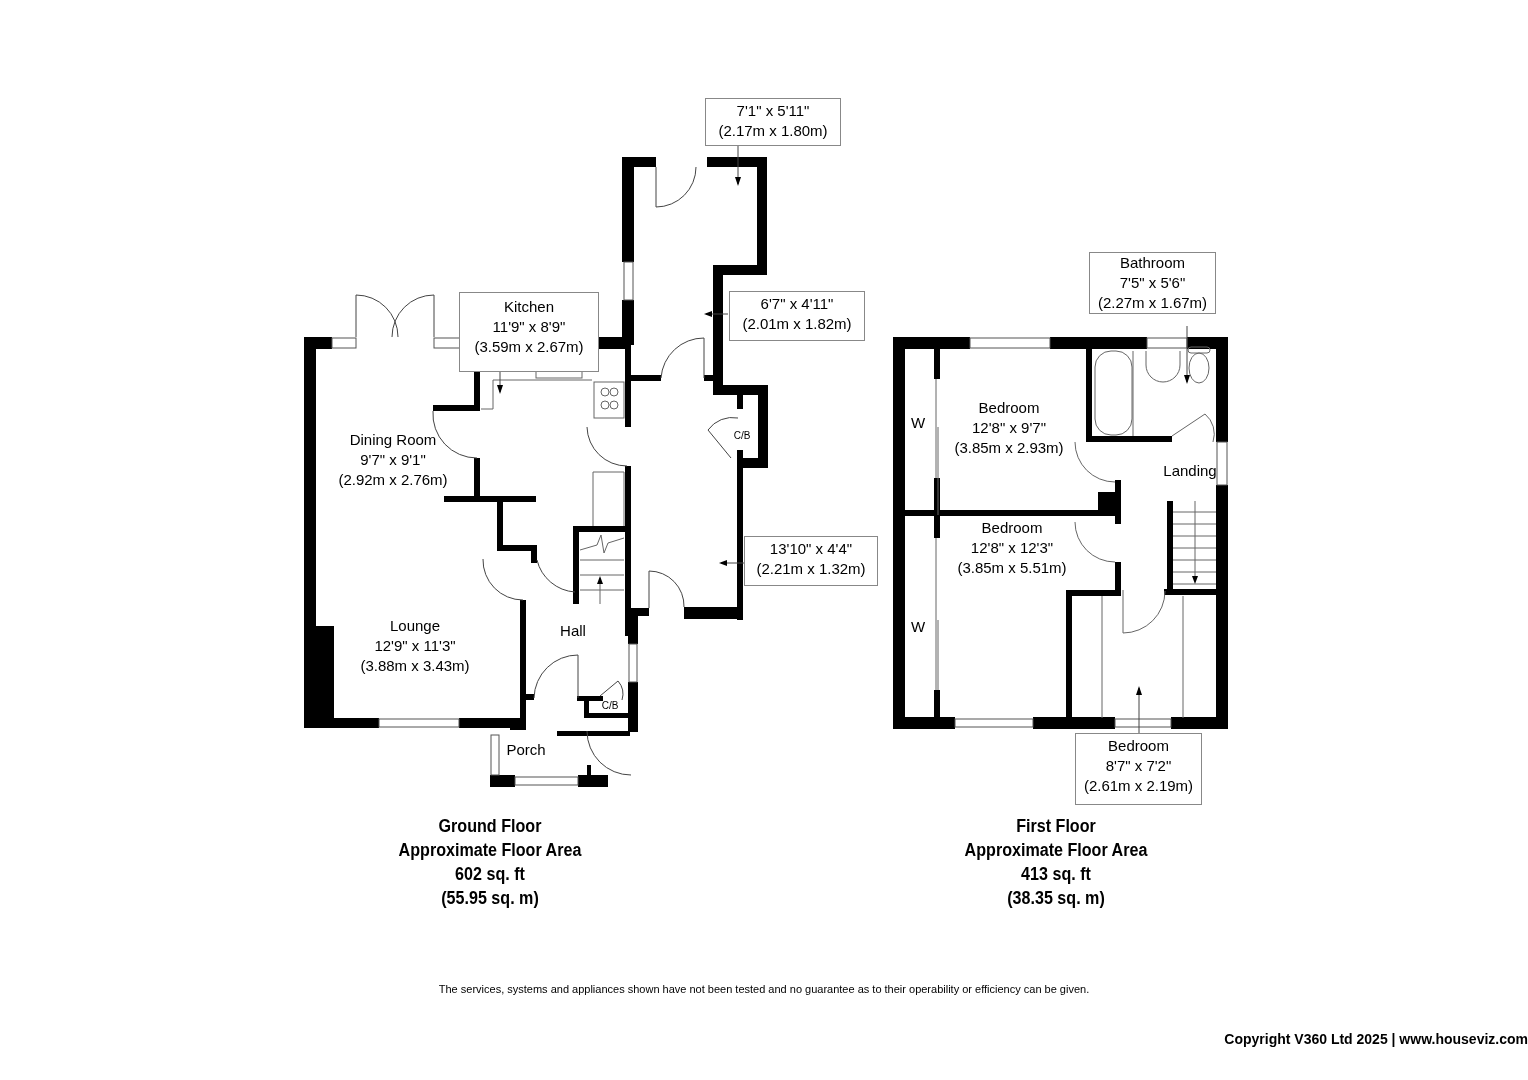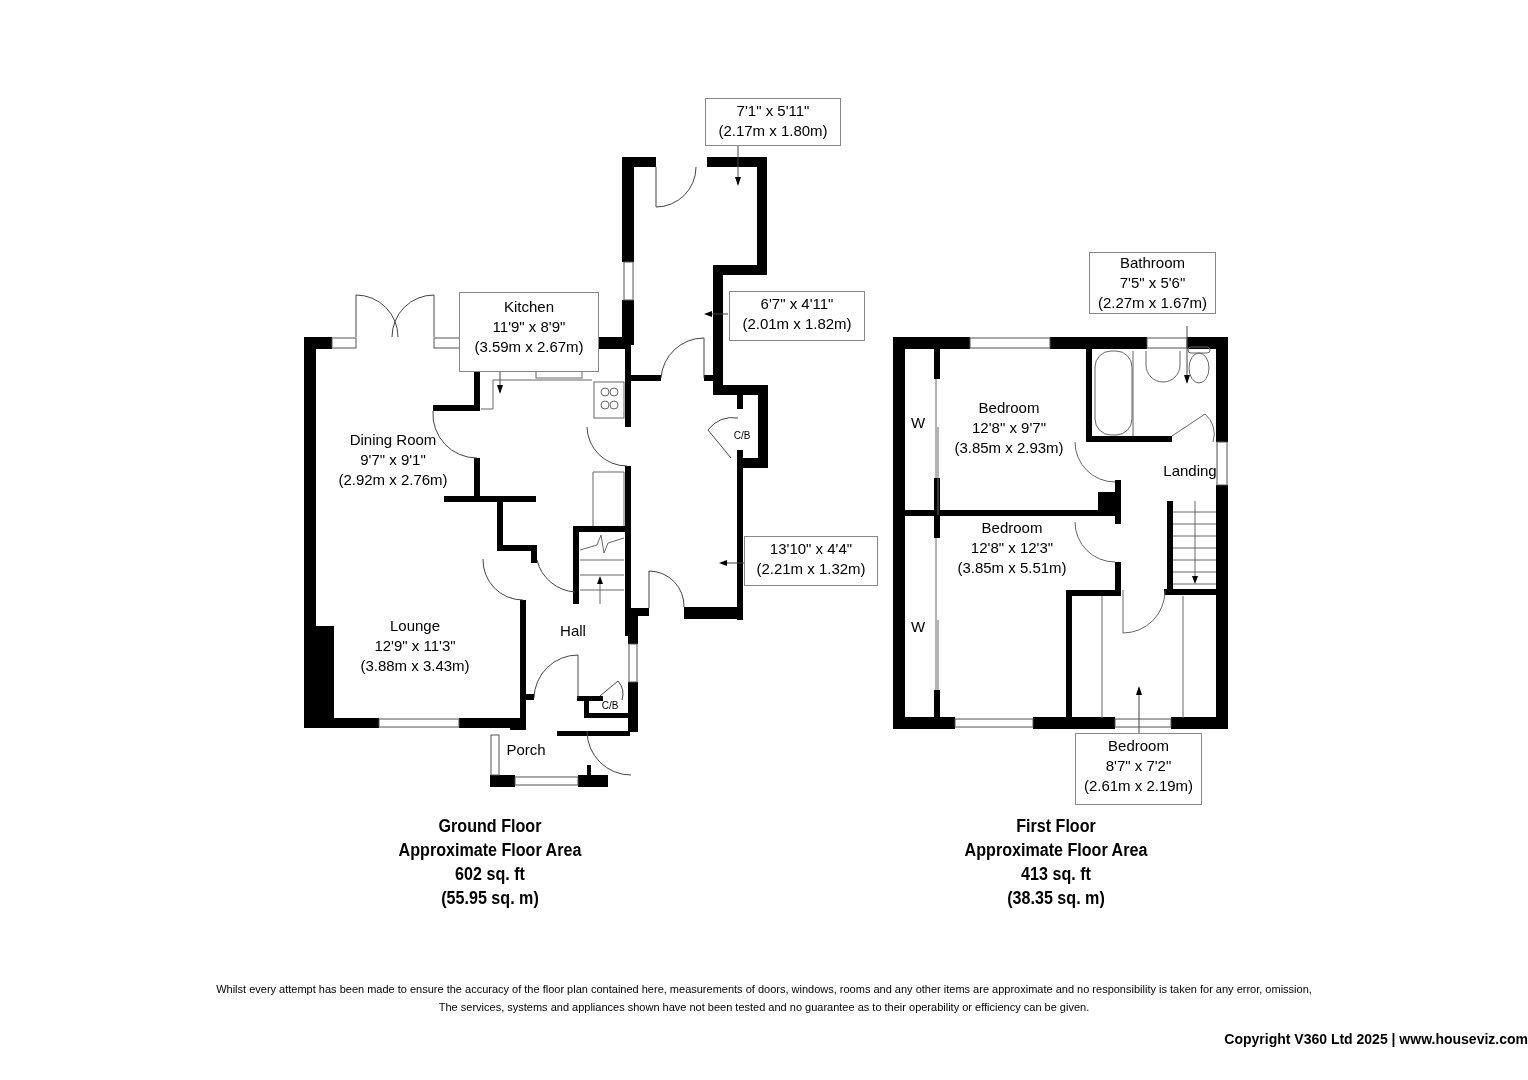--- a/index.html
+++ b/index.html
@@ -292,16 +292,15 @@
 </div>
 
 <div class="summary" style="left:926px;top:814px;width:260px;">
   <div>First Floor</div>
   <div>Approximate Floor Area</div>
   <div>413 sq. ft</div>
   <div>(38.35 sq. m)</div>
 </div>
 
 <div class="disclaimer">
-  <div>Whilst every attempt has been made to ensure the accuracy of the floor plan contained here, measurements of doors, windows, rooms and any other items are approximate and no responsibility is taken for any error, omission,</div>
   <div>The services, systems and appliances shown have not been tested and no guarantee as to their operability or efficiency can be given.</div>
 </div>
 <div class="copyright">Copyright V360 Ltd 2025 | www.houseviz.com</div>
 
 </body></html>

